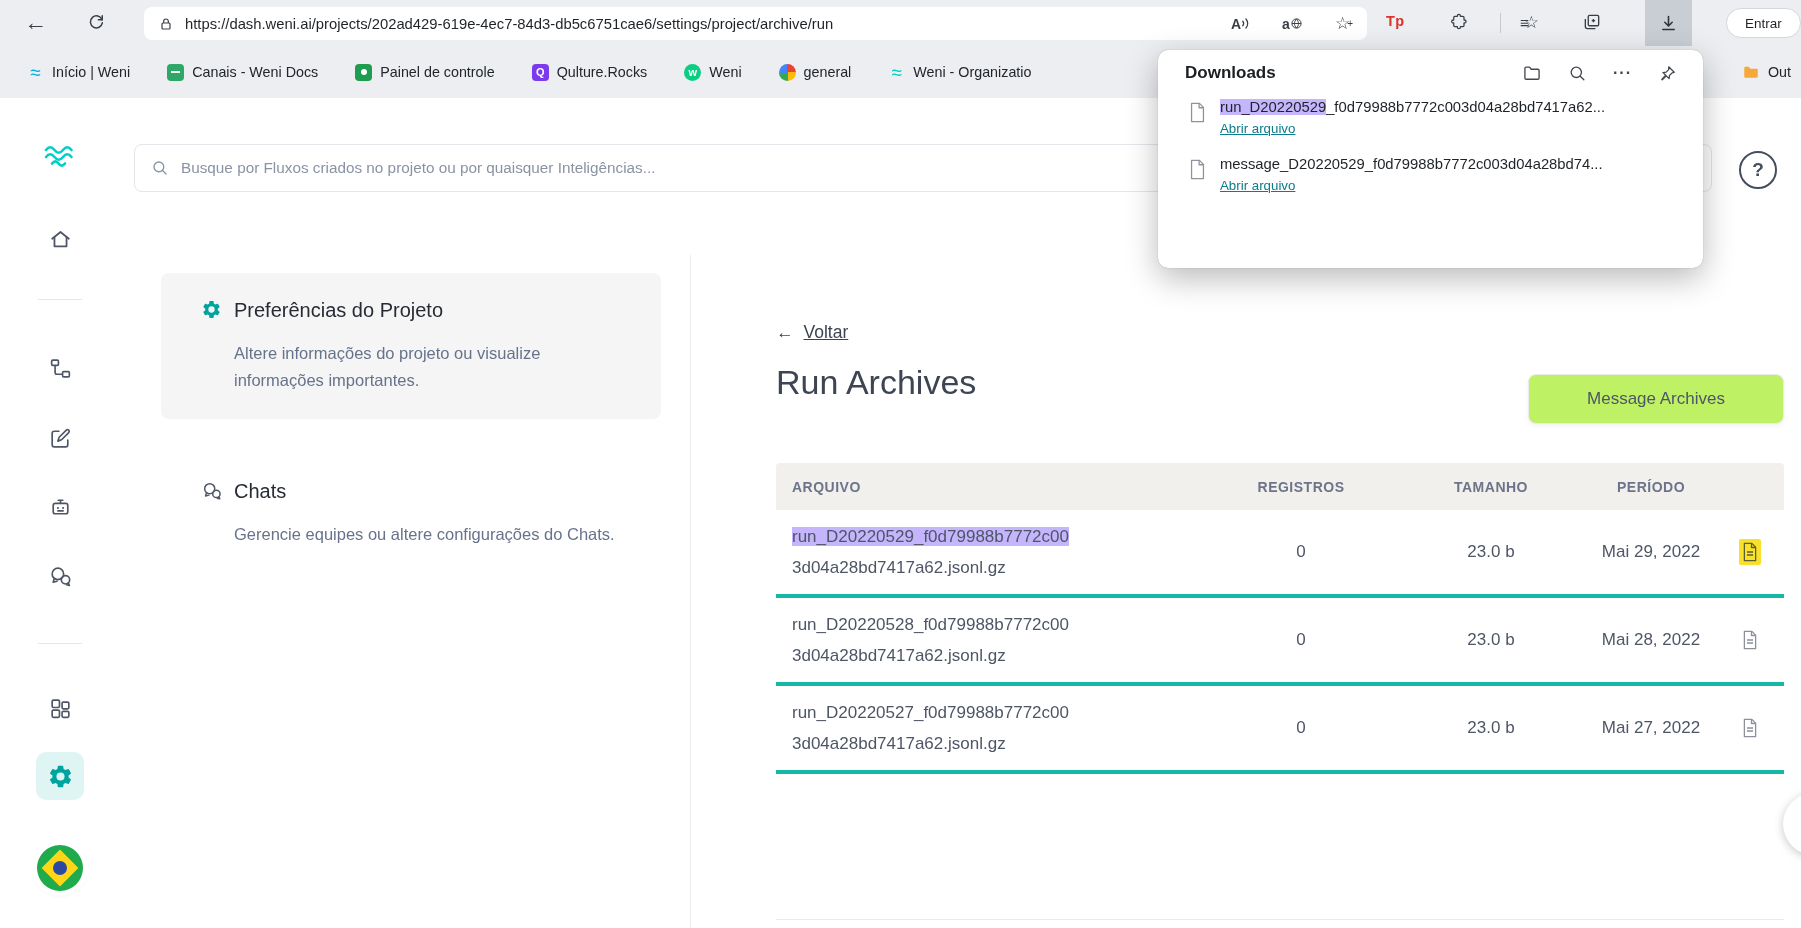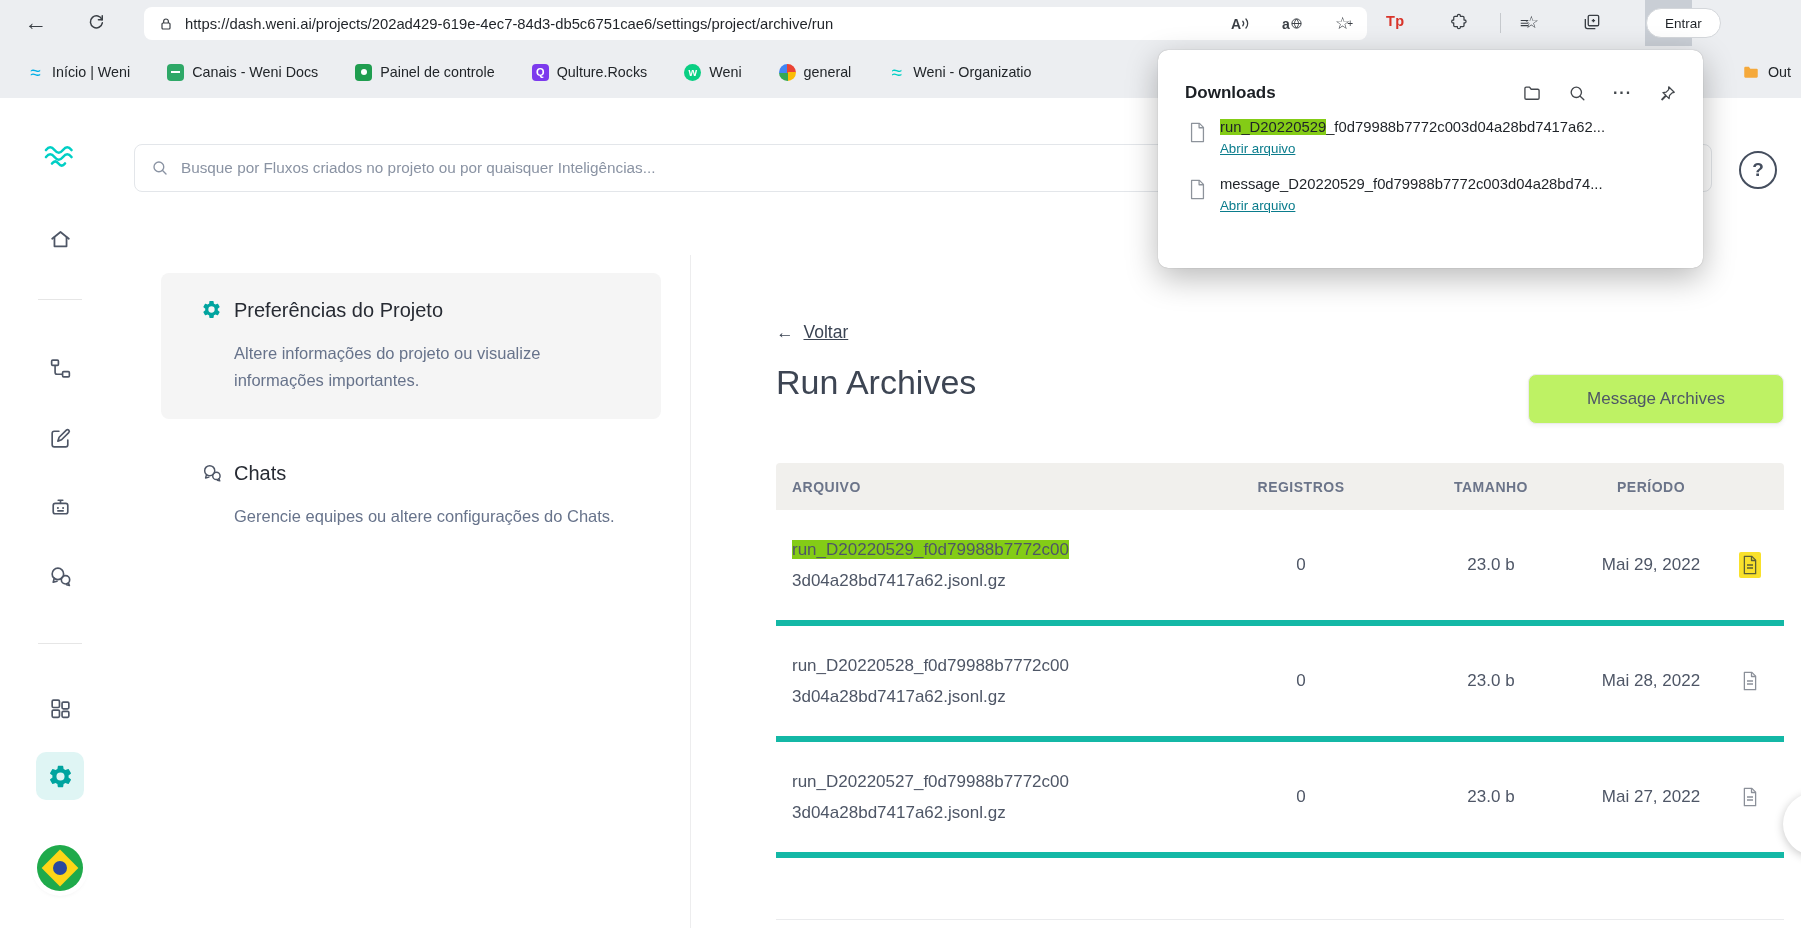--- a/index.html
+++ b/index.html
@@ -21,21 +21,21 @@
   .star-glyph{font-size:17px;font-style:normal}
   .plus-glyph{font-size:10px;font-style:normal;margin-left:-3px;vertical-align:top}
   .menu-glyph{font-size:15px;font-style:normal}
   .hubstar{margin-left:-5px}
   .tp{left:1386px;top:13px;color:#d8342a;font-weight:700;font-size:14.5px;letter-spacing:.3px}
   .puzzle{left:1450px;top:12px}
   .tb-div{left:1500px;top:13px;width:1px;height:20px;background:#c6c9cd}
   .favhub{left:1520px;top:12px;display:flex;align-items:center}
   .collections{left:1582px;top:12px}
   .dlbtn{left:1645px;top:0;width:47px;height:46px;background:#c9ced5;display:flex;align-items:center;justify-content:center;color:#2e3338}
-  .entrar{left:1646px;top:8px;height:30px;padding:0 18px;border-radius:15px;background:#fff;border:1px solid #d4d7db;font-size:13.5px;color:#1f2328;position:absolute;cursor:pointer}
+  .entrar{left:1726px;top:8px;height:30px;padding:0 18px;border-radius:15px;background:#fff;border:1px solid #d4d7db;font-size:13.5px;color:#1f2328;position:absolute;cursor:pointer}
 
   
   .bmbar{position:absolute;left:0;top:46px;width:1801px;height:52px;background:#eceef1;display:flex;align-items:center;padding-left:27px;gap:37px;z-index:4}
   .bm{display:flex;align-items:center;gap:8px;font-size:14.3px;color:#22262a;white-space:nowrap;cursor:pointer}
   .bmi{width:17px;height:17px;flex:0 0 auto;display:flex;align-items:center;justify-content:center}
   .bmi-sq{border-radius:4px}
   .bmi-ci{border-radius:50%}
   .wv{font-size:19px;line-height:17px;font-style:normal}
   .wv-blue{color:#00aee6}
   .wv-teal{color:#00cfc5}
@@ -43,29 +43,29 @@
   .bmi-docs i{display:block;width:9px;height:2px;background:#fff}
   .bmi-panel{background:#1f9d4f}
   .bmi-panel i{display:block;width:6px;height:6px;border-radius:50%;background:#fff}
   .bmi-q{background:#7c3aed;color:#fff;font-size:11px;font-weight:700}
   .bmi-weni{background:#0acf83;color:#fff;font-size:11px;font-weight:700}
   .bmi-general{background:conic-gradient(#ea4335 0 25%,#fbbc05 0 50%,#34a853 0 75%,#4285f4 0 100%)}
   .bm-overflow{position:absolute;left:1742px;top:0;height:52px;display:flex;align-items:center;gap:8px;font-size:14.3px;color:#22262a}
 
   
   .dlpopup{position:absolute;left:1158px;top:50px;width:545px;height:218px;background:#fff;border-radius:10px;box-shadow:0 0 1px rgba(0,0,0,.35),0 10px 32px rgba(0,0,0,.28);z-index:60}
-  .dl-head{display:flex;align-items:center;padding:33px 26px 6px 27px}
+  .dl-head{display:flex;align-items:center;padding:13px 26px 6px 27px}
   .dl-title{font-size:17px;font-weight:700;color:#1b1f24;flex:1}
   .dl-tools{display:flex;align-items:center;gap:26px;color:#43474c}
   .dl-more{font-size:16px;font-weight:700;letter-spacing:1px}
   .dl-item{display:flex;align-items:flex-start;gap:13px;padding:10px 26px 9px 30px}
   .dl-doc{color:#8d939b;margin-top:2px}
   .dl-name{font-size:14.8px;color:#1f2328;white-space:nowrap;max-width:440px;overflow:hidden}
   .dl-link{font-size:13.3px;color:#0a7c8c;text-decoration:underline;margin-top:6px;display:inline-block;cursor:pointer}
-  .hl{background:#84cc16}
+  .hl{background:#c4b5fd}
 
   
   .app{position:absolute;left:0;top:98px;width:1801px;height:830px;background:#fff}
   .sb{position:absolute;left:36px;width:48px;height:48px;display:flex;align-items:center;justify-content:center;color:#4e5666;cursor:pointer;border-radius:10px}
   .sb-logo{top:43px;height:30px}
   .sb-home{top:117px}.sb-flow{top:246px}.sb-compose{top:316px}.sb-bot{top:385px}.sb-chats{top:454px}.sb-grid{top:586px}
   .sb-gear{top:654px;background:#dff5f4;color:#00a49f}
   .sb-div{position:absolute;left:38px;width:44px;height:1px;background:#e6e6e6}
   .sb-div1{top:201px}.sb-div2{top:545px}
   .flag{position:absolute;left:37px;top:747px;width:46px;height:46px;border-radius:50%;background:#1faa4b;box-shadow:0 0 0 5px #fff,0 2px 6px rgba(0,0,0,.18);overflow:hidden}
@@ -81,34 +81,34 @@
   
   .vdiv{position:absolute;left:690px;top:157px;width:1px;height:673px;background:#ededee}
   .navcard{position:absolute;left:161px;width:500px;border-radius:8px;padding:26px 28px 25px 73px;cursor:pointer}
   .card-active{background:#f5f5f5}
   .nc-icon{position:absolute;left:40px;top:26px}
   .nc-gear{color:#00a49f}
   .nc-chats{color:#4e5666}
   .ttl{font-size:20px;line-height:23px;color:#272b33;font-weight:500;margin-bottom:18px}
   .dsc{font-size:16.5px;color:#67738b;line-height:27px}
   .navcard1{top:175px}
-  .navcard2{top:338px}
+  .navcard2{top:356px}
 
   
   .voltar{position:absolute;left:776px;top:224px;display:flex;align-items:center;gap:10px;font-size:17.5px;color:#3b4453;cursor:pointer}
   .voltar .lbl{text-decoration:underline}
   .page-title{position:absolute;left:776px;top:265px;font-size:34px;color:#3d4553;font-weight:400}
   .msg-btn{position:absolute;left:1528px;top:276px;width:256px;height:50px;background:#bef264;border:1px solid #ebebeb;border-radius:8px;font-size:17px;color:#4e5666;display:flex;align-items:center;justify-content:center;cursor:pointer;box-shadow:0 2px 4px rgba(0,0,0,.05);font-family:"Liberation Sans",sans-serif}
   .table{position:absolute;left:776px;top:365px;width:1008px}
   .grid-cols{display:grid;grid-template-columns:430px 190px 190px 130px 68px}
   .thead{height:47px;background:#f1f0ed;align-items:center;border-radius:4px 4px 0 0}
   .th{font-size:14px;font-weight:700;color:#6b7489;letter-spacing:.5px}
   .th-file{padding-left:16px}
   .t-center{text-align:center}
-  .trow{height:116px;align-items:center;border-bottom:6px solid #14b8a6}
+  .trow{height:88px;align-items:center;border-bottom:4px solid #14b8a6}
   .file{padding-left:16px;font-size:17px;color:#4e5666;line-height:31px}
   .cell{font-size:17px;color:#4e5666;text-align:center}
   .icon-cell{display:flex;justify-content:center;color:#8b9099}
   .doc-wrap{display:inline-flex;padding:2px;border-radius:2px;cursor:pointer}
   .doc-hl{background:#f9e12b;color:#5b5f35}
   .tbl-endline{position:absolute;left:776px;top:821px;width:1008px;height:1px;background:#eaebed}
 
   .float-circle{position:absolute;left:1783px;top:793px;width:62px;height:62px;border-radius:50%;background:#fff;box-shadow:0 2px 10px rgba(0,0,0,.22);z-index:30;cursor:pointer}
 </style>
 </head>

